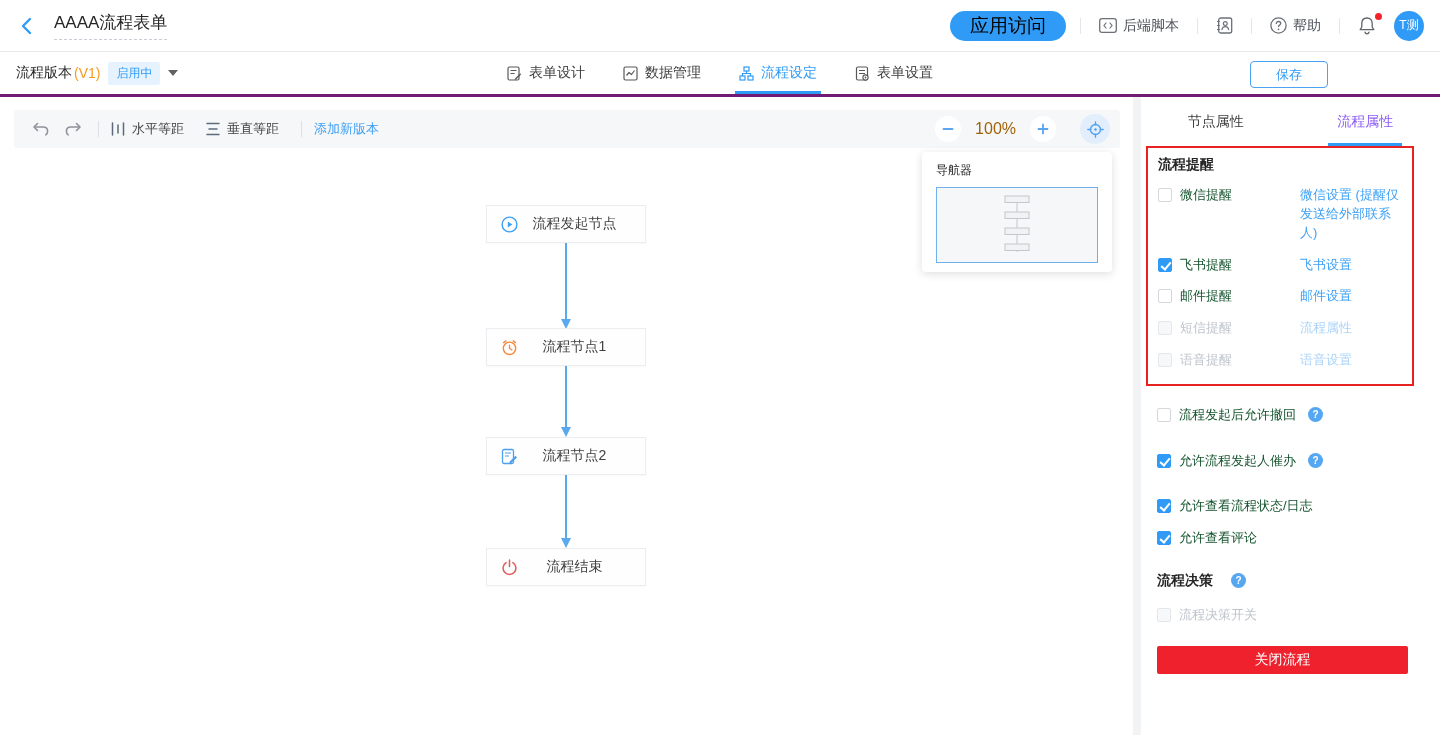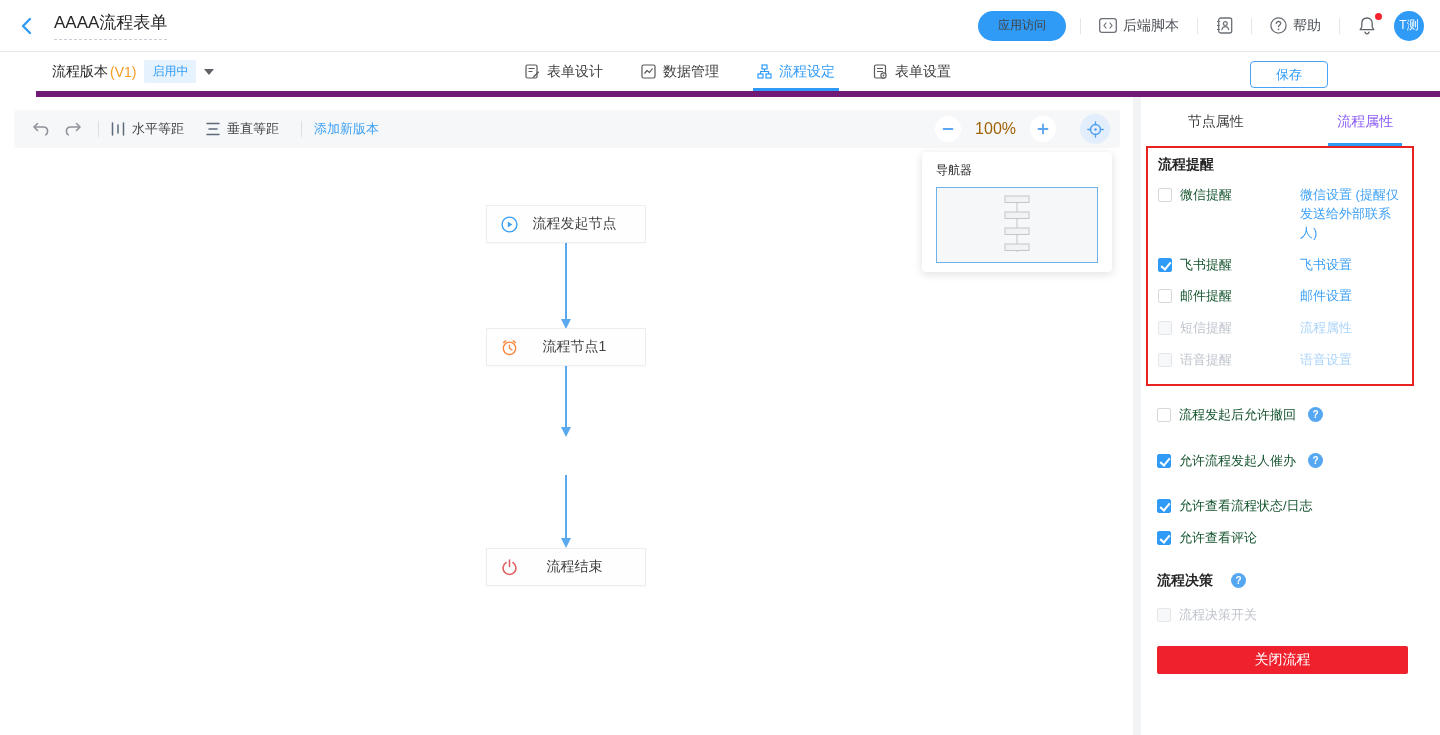--- a/index.html
+++ b/index.html
@@ -4,29 +4,29 @@
 <style>
   * { margin:0; padding:0; box-sizing:border-box; }
   html,body { width:1440px; height:735px; background:#fff; font-family:"Liberation Sans","DejaVu Sans",sans-serif; color:#262626; overflow:hidden; }
 
   
   .topbar { height:52px; display:flex; align-items:center; justify-content:space-between; padding:0 16px 0 18px; border-bottom:1px solid #e8e8e8; background:#fff; }
   .tb-left { display:flex; align-items:center; gap:18px; }
   .back { display:flex; align-items:center; cursor:pointer; }
   .page-title { font-size:17px; font-weight:400; color:#262626; border-bottom:1px dashed #c9ced6; padding-bottom:5px; }
   .tb-right { display:flex; align-items:center; gap:14px; }
-  .pill { background:#2f9bf7; color:#404040; border:none; border-radius:16px; height:30px; padding:0 20px; font-size:12px; font-family:Liberation Serif, serif; cursor:pointer; }
+  .pill { background:#2f9bf7; color:#000000; border:none; border-radius:16px; height:30px; padding:0 20px; font-size:19px; font-family:Liberation Serif, serif; cursor:pointer; }
   .vdiv { width:1px; height:16px; background:#e3e6ea; }
   .hitem { display:flex; align-items:center; gap:6px; font-size:14px; color:#4b4f56; cursor:pointer; padding:0 4px; }
   .bellwrap { position:relative; display:flex; }
   .bell-dot { position:absolute; top:-3px; right:-2px; width:7px; height:7px; border-radius:50%; background:#f5222d; }
   .avatar { width:30px; height:30px; border-radius:50%; background:#2f9bf7; color:#fff; font-size:12px; display:flex; align-items:center; justify-content:center; cursor:pointer; }
 
   
-  .subbar { height:45px; position:relative; display:flex; align-items:center; border-bottom:6px solid #701a75; background:#fff; padding:0 16px;margin-left:36px; }
+  .subbar { height:45px; position:relative; display:flex; align-items:center; border-bottom:3px solid #701a75; background:#fff; padding:0 16px; }
   .ver-group { display:flex; align-items:center; gap:8px; font-size:14px; }
   .ver-label { color:#262626; }
   .ver-tag { color:#f59b22; margin-left:-6px; }
   .status-badge { background:#e6f3fe; color:#2f9bf7; font-size:12px; padding:3px 8px; border-radius:2px; }
   .caret { width:0; height:0; border-left:5px solid transparent; border-right:5px solid transparent; border-top:6px solid #5f6368; cursor:pointer; }
   .center-tabs { position:absolute; left:50%; top:0; transform:translateX(-50%); height:100%; display:flex; align-items:center; gap:38px; }
   .ctab { display:flex; align-items:center; gap:7px; height:100%; font-size:14px; color:#404040; cursor:pointer; position:relative; }
   .ctab svg { display:block; }
   .ctab.active { color:#2f9bf7; }
   .ctab.active::after { content:""; position:absolute; left:-4px; right:-4px; bottom:0; height:3px; background:#2f9bf7; }
@@ -253,20 +253,28 @@
       <span class="nlabel">流程发起节点</span>
     </div>
     <div class="fnode" style="top:231px">
       <svg width="17" height="17" viewBox="0 0 17 17">
           <circle cx="8.5" cy="9.3" r="6.2" stroke="#f9883c" stroke-width="1.4" fill="none"></circle>
           <path d="M8.5 6.2 v3.3 l2.4 1.4" stroke="#f9883c" stroke-width="1.3" fill="none" stroke-linecap="round"></path>
           <path d="M2.6 3.6 L4.8 1.9 M14.4 3.6 L12.2 1.9" stroke="#f9883c" stroke-width="1.4" stroke-linecap="round"></path>
         </svg>
       <span class="nlabel">流程节点1</span>
     </div>
+    <div class="fnode" style="top:340px">
+      <svg width="17" height="17" viewBox="0 0 17 17">
+          <rect x="1.5" y="1.5" width="11" height="14" rx="1.5" stroke="#4da0f0" stroke-width="1.3" fill="none"></rect>
+          <path d="M4 5 h6 M4 8 h4" stroke="#4da0f0" stroke-width="1.2"></path>
+          <path d="M8.8 13.4 l5.6-5.6 1.6 1.6 -5.6 5.6 -2 0.4 z" fill="#4da0f0"></path>
+        </svg>
+      <span class="nlabel">流程节点2</span>
+    </div>
     <div class="fnode" style="top:451px">
       <svg width="17" height="17" viewBox="0 0 17 17">
           <path d="M5.1 3.6 a6.4 6.4 0 1 0 6.8 0" stroke="#e05c5c" stroke-width="1.5" fill="none" stroke-linecap="round"></path>
           <path d="M8.5 1 v6.5" stroke="#e05c5c" stroke-width="1.5" stroke-linecap="round"></path>
         </svg>
       <span class="nlabel">流程结束</span>
     </div>
 
     <div class="navigator">
       <div class="nav-title">导航器</div>

